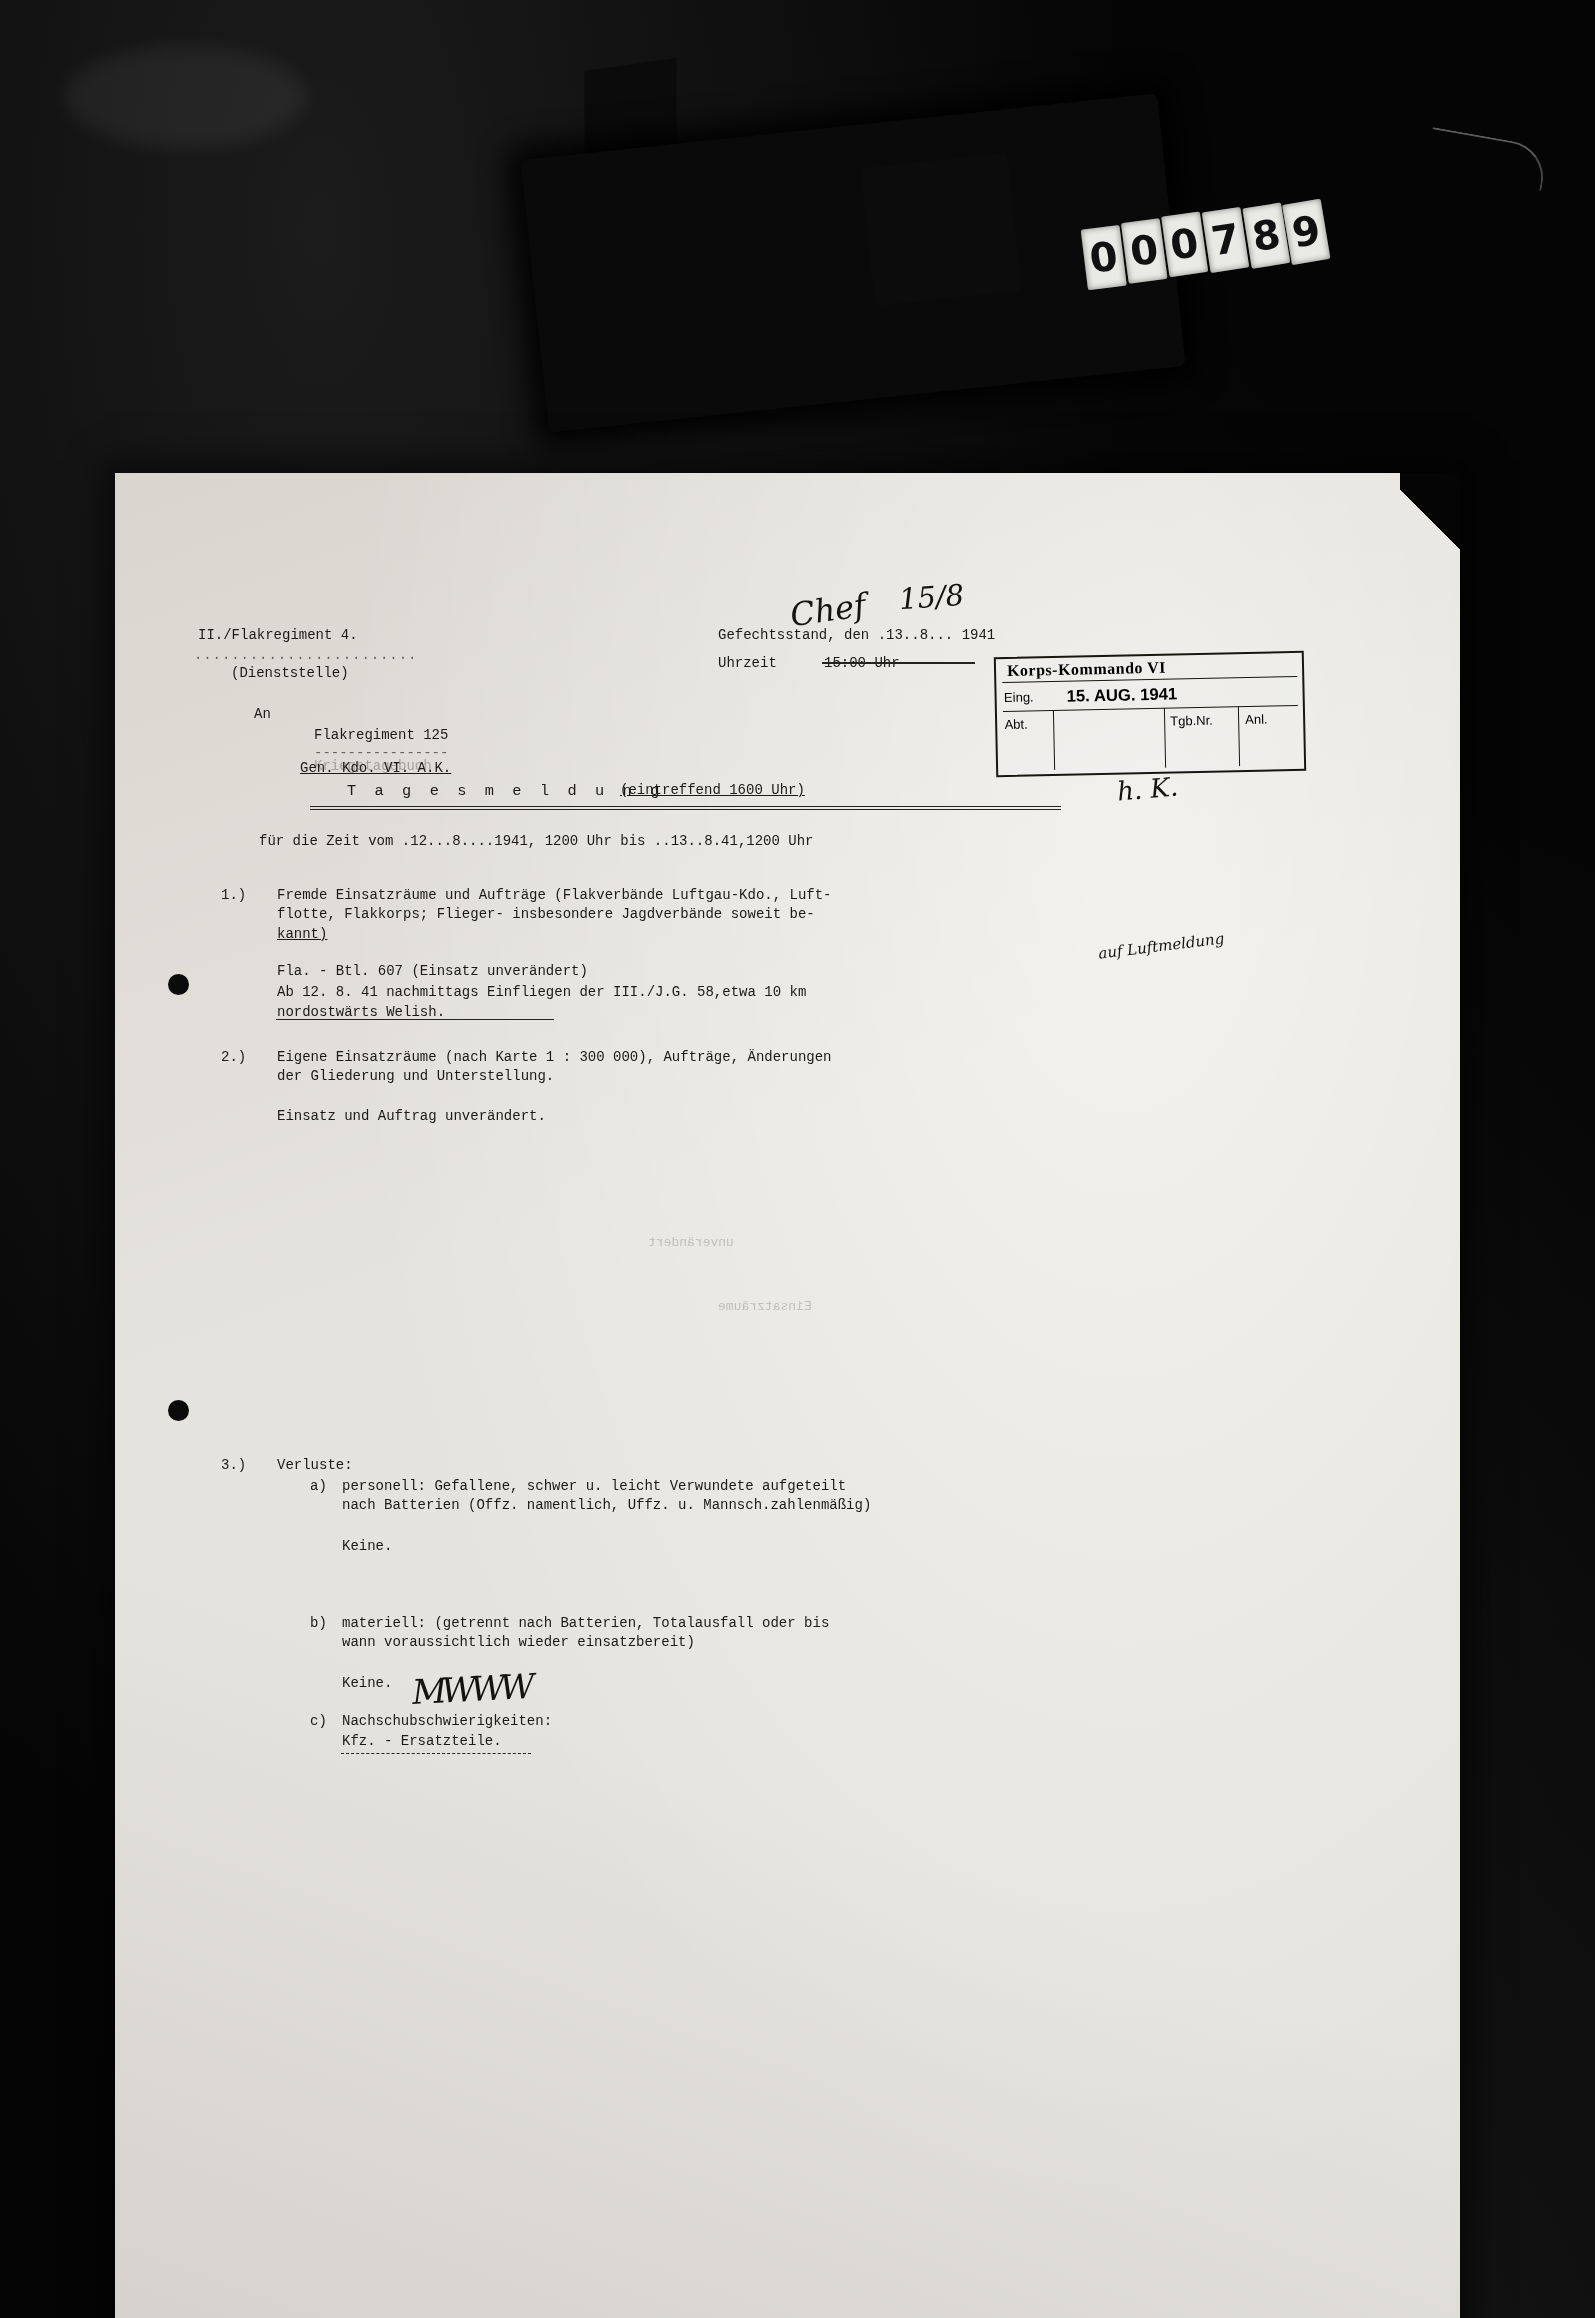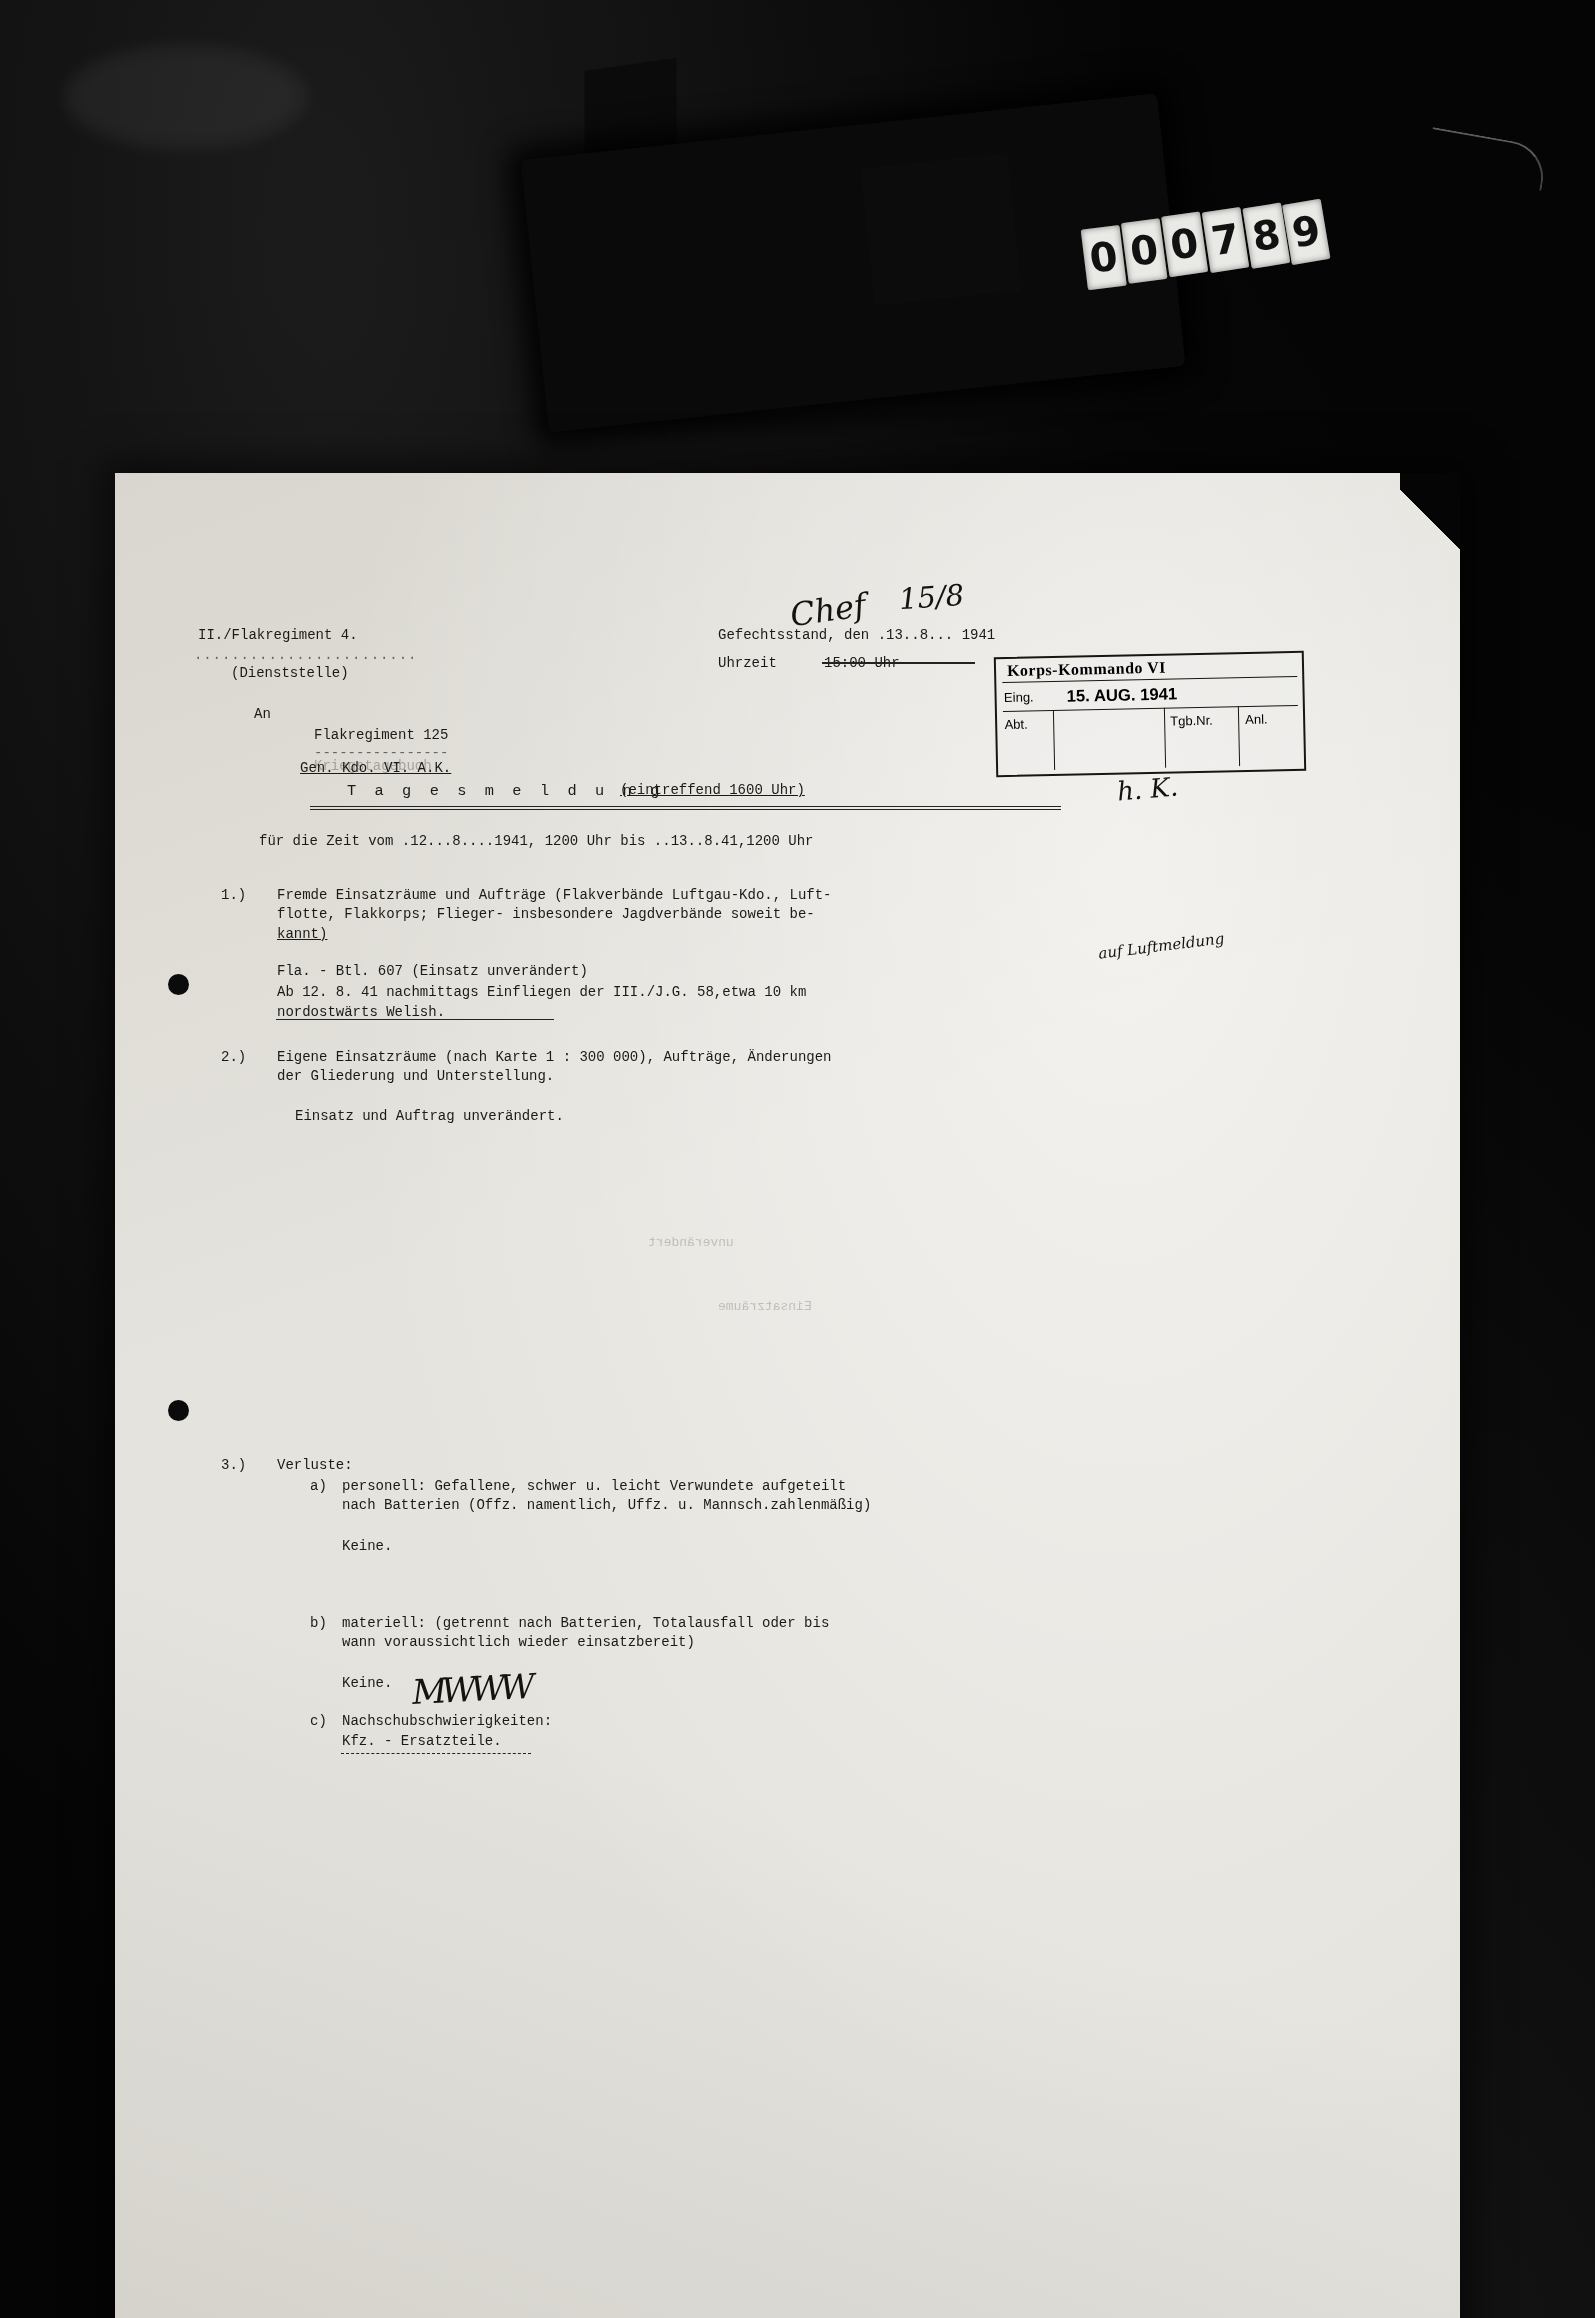--- a/index.html
+++ b/index.html
@@ -308,21 +308,21 @@
     <div class="ln" style="left:162px; top:452px;text-decoration:underline;">kannt)</div>
 
     <div class="ln b" style="left:162px; top:489px;">Fla. - Btl. 607 (Einsatz unverändert)</div>
     <div class="ln" style="left:162px; top:510px;">Ab 12. 8. 41 nachmittags Einfliegen der III./J.G. 58,etwa 10 km</div>
     <div class="ln b" style="left:162px; top:530px;">nordostwärts Welish.</div>
     <div class="rule" style="left:161px; top:546px; width:278px;"></div>
 
     <div class="ln" style="left:106px; top:575px;">2.)</div>
     <div class="ln" style="left:162px; top:575px;">Eigene Einsatzräume (nach Karte 1 : 300 000), Aufträge, Änderungen</div>
     <div class="ln" style="left:162px; top:594px;">der Gliederung und Unterstellung.</div>
-    <div class="ln" style="left:180px; top:634px;">Einsatz und Auftrag unverändert.</div>
+    <div class="ln" style="left:162px; top:634px;">Einsatz und Auftrag unverändert.</div>
 
     <div class="ln" style="left:106px; top:983px;">3.)</div>
     <div class="ln" style="left:162px; top:983px;">Verluste:</div>
 
     <div class="ln" style="left:195px; top:1004px;">a)</div>
     <div class="ln" style="left:227px; top:1004px;">personell: Gefallene, schwer u. leicht Verwundete aufgeteilt</div>
     <div class="ln" style="left:227px; top:1023px;">nach Batterien (Offz. namentlich, Uffz. u. Mannsch.zahlenmäßig)</div>
     <div class="ln b" style="left:227px; top:1064px;">Keine.</div>
 
     <div class="ln" style="left:195px; top:1141px;">b)</div>

